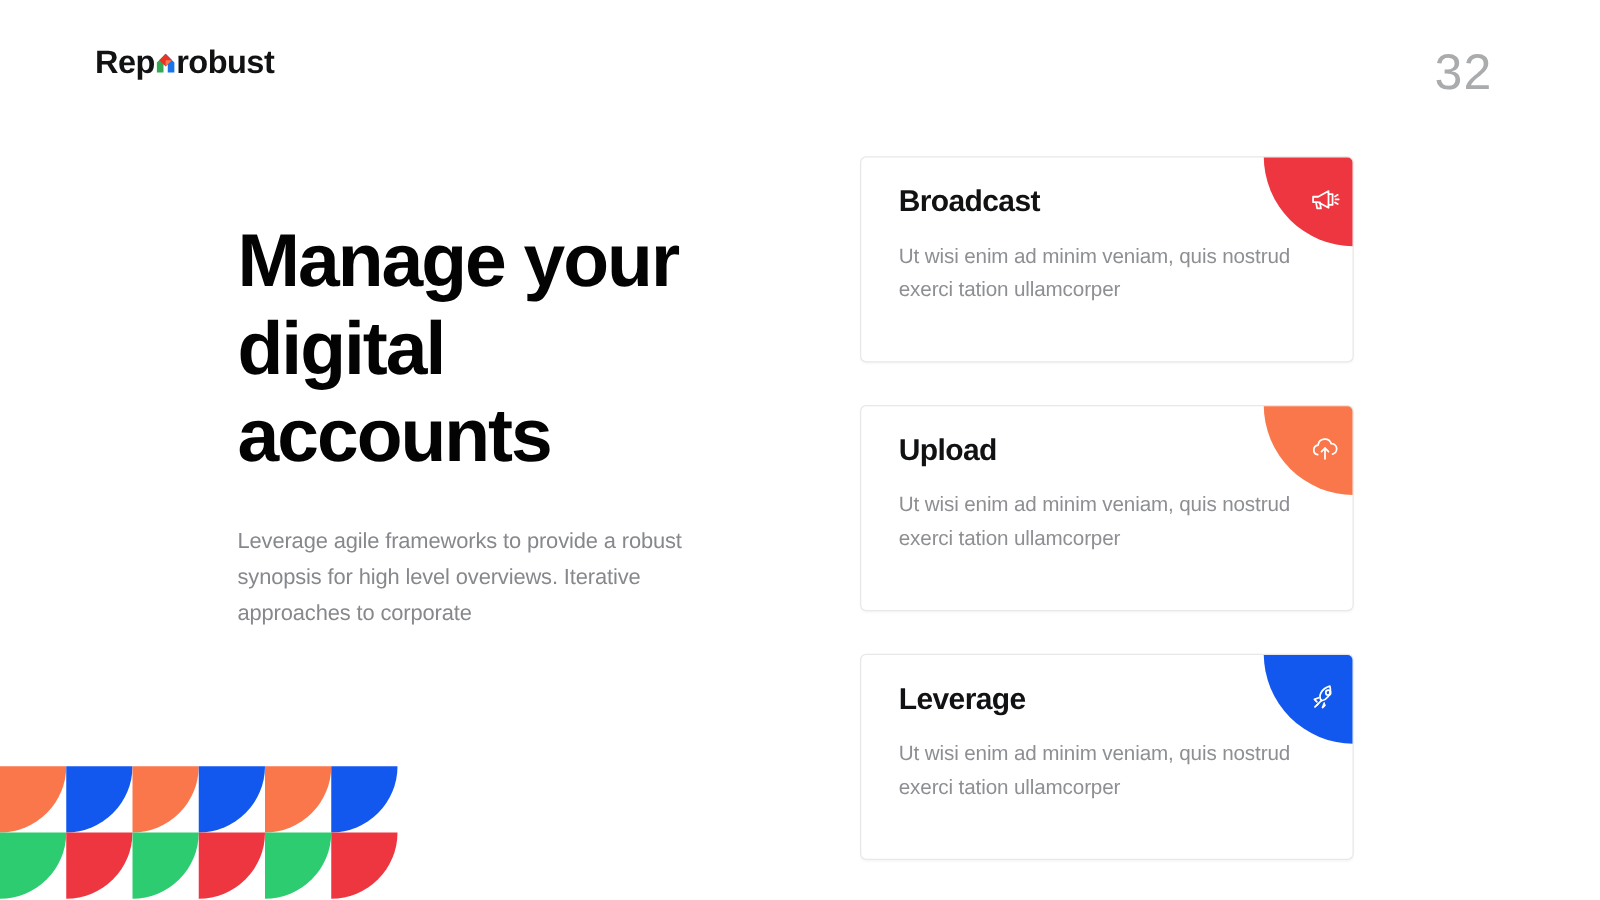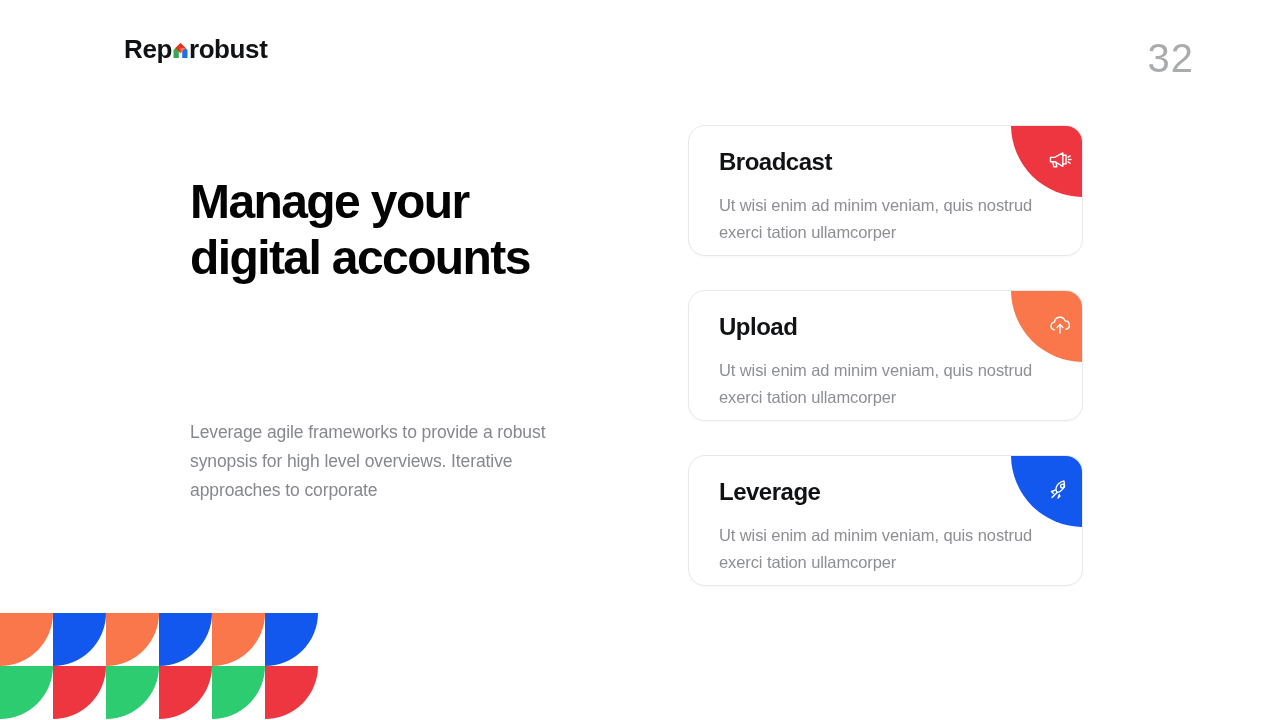--- a/index.html
+++ b/index.html
@@ -10,56 +10,55 @@
     overflow:hidden;
   }
   .slide { position:relative; width:1280px; height:720px; background:#fff; }
 
   
   .logo {
     position:absolute; left:76px; top:36px;
     display:flex; align-items:center;
     font-size:26px; font-weight:700; letter-spacing:-0.4px; color:#111214;
     line-height:1;
-    margin-left:48px;
   }
   .logo-part { display:inline-block; }
   .logo-mark {
     display:inline-block; position:relative;
     width:17px; height:18px; margin:0 0px -1px 0px;
     vertical-align:middle;
   }
   .logo-mark svg { display:block; }
 
   .page-number {
     position:absolute; right:86px; top:38px;
     font-size:40px; font-weight:400; color:#a9abad; letter-spacing:1px;
     line-height:1;
   }
 
   
   .headline {
     position:absolute; left:190px; top:174px; width:420px;
-    font-size:48px; font-weight:700; line-height:1.17;
+    font-size:60px; font-weight:700; line-height:1.17;
     letter-spacing:-1.6px; color:#030303;
   }
   .subcopy {
     position:absolute; left:190px; top:418px; width:375px;
     font-size:17.5px; font-weight:400; line-height:1.66;
     color:#86888c; letter-spacing:-0.1px;
   }
 
   
   .cards { position:absolute; left:688px; top:125px; width:395px; }
   .card {
     position:relative;
-    width:395px; height:131px;
+    width:395px; height:165px;
     background:#ffffff;
     border:1px solid #e7e8ea;
-    border-radius:17px;
+    border-radius:5px;
     margin-bottom:34px;
     overflow:hidden;
     box-shadow:0 1px 2px rgba(25,28,33,0.03);
     padding-left:33px;
   }
   .card:last-child { margin-bottom:0; }
 
   .corner {
     position:absolute; top:-1px; right:-1px;
     width:72px; height:72px;

